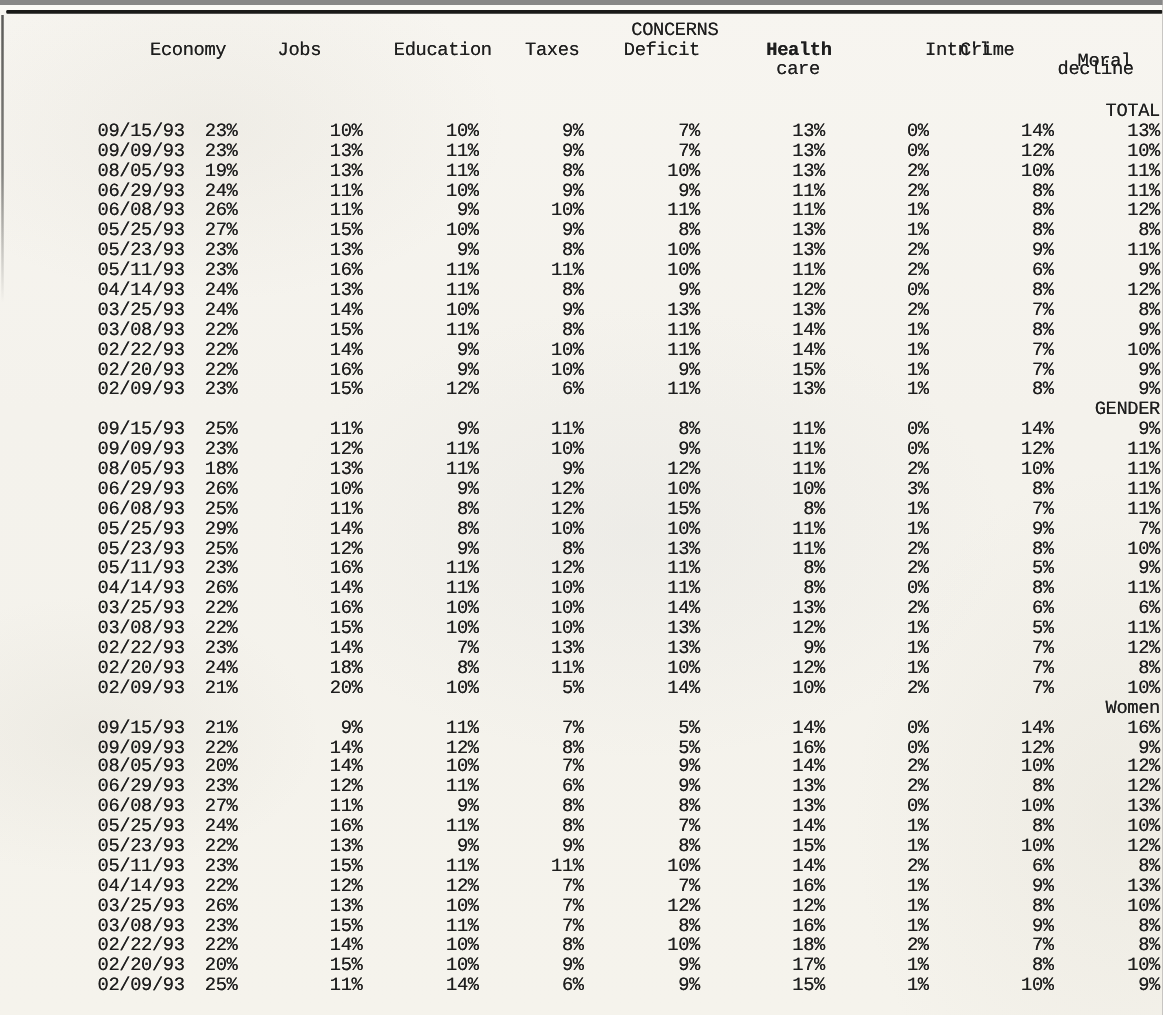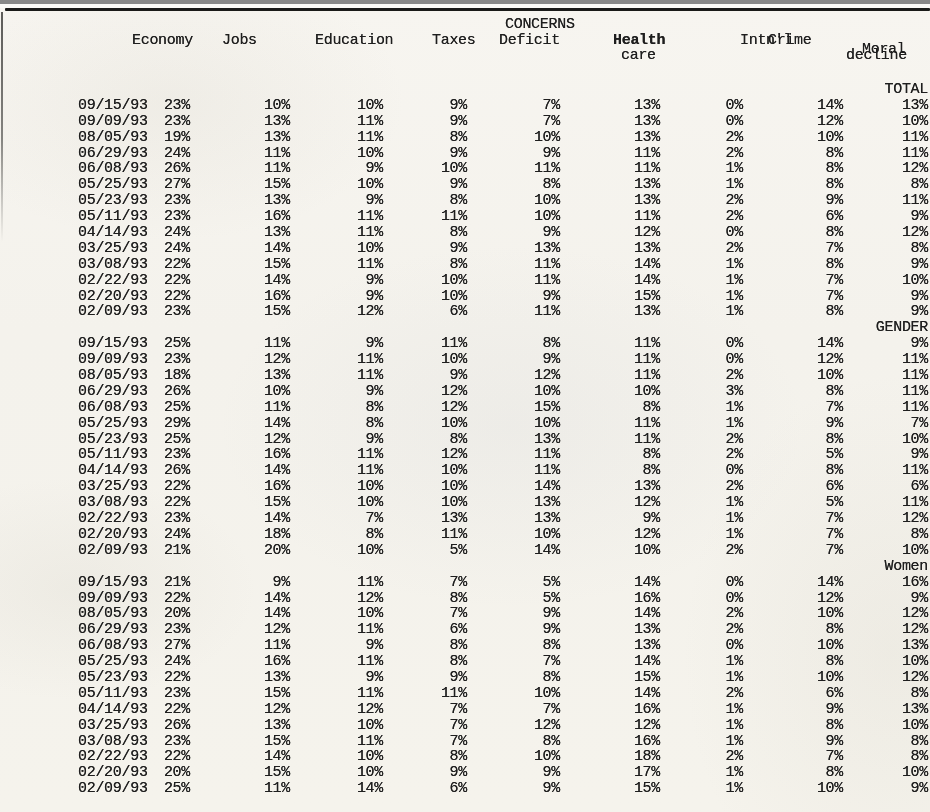--- a/index.html
+++ b/index.html
@@ -21,24 +21,24 @@
     color:#1e1e1e;
     text-shadow:0 0 0.5px rgba(25,25,25,0.85);
   }
   .top-strip{position:absolute;top:0;left:0;width:930px;height:4px;background:#fbfaf7;}
   .top-rule{position:absolute;top:4px;left:5px;width:925px;height:3px;background:#1a1a18;border-radius:1px;}
   .left-edge{position:absolute;top:8px;left:1px;width:2px;height:230px;
     background:linear-gradient(180deg,rgba(40,40,38,0.75) 0%,rgba(40,40,38,0.55) 55%,rgba(40,40,38,0) 100%);}
   
   .hl{position:absolute;white-space:pre;line-height:15px;}
   .h-concerns{left:505px;top:13px;}
-  .h-economy {left:132px;top:29px;}
+  .h-economy {left:120px;top:29px;}
   .h-jobs    {left:222px;top:29px;}
   .h-education{left:315px;top:29px;}
-  .h-taxes   {left:432px;top:29px;}
+  .h-taxes   {left:420px;top:29px;}
   .h-deficit {left:499px;top:29px;}
   .h-health1 {left:613px;top:29px;font-weight:bold;}
   .h-health2 {left:621px;top:44px;}
   .h-intnl   {left:740px;top:29px;}
   .h-crime   {left:768px;top:29px;text-align:center;}
   .h-moral1  {left:862px;top:38px;}
   .h-moral2  {left:846px;top:44px;}
   
   #table-body{position:absolute;top:78px;left:0;width:928px;}
   .section-label{height:15.9px;line-height:15.9px;padding-left:16px;white-space:pre;text-align:right;}

